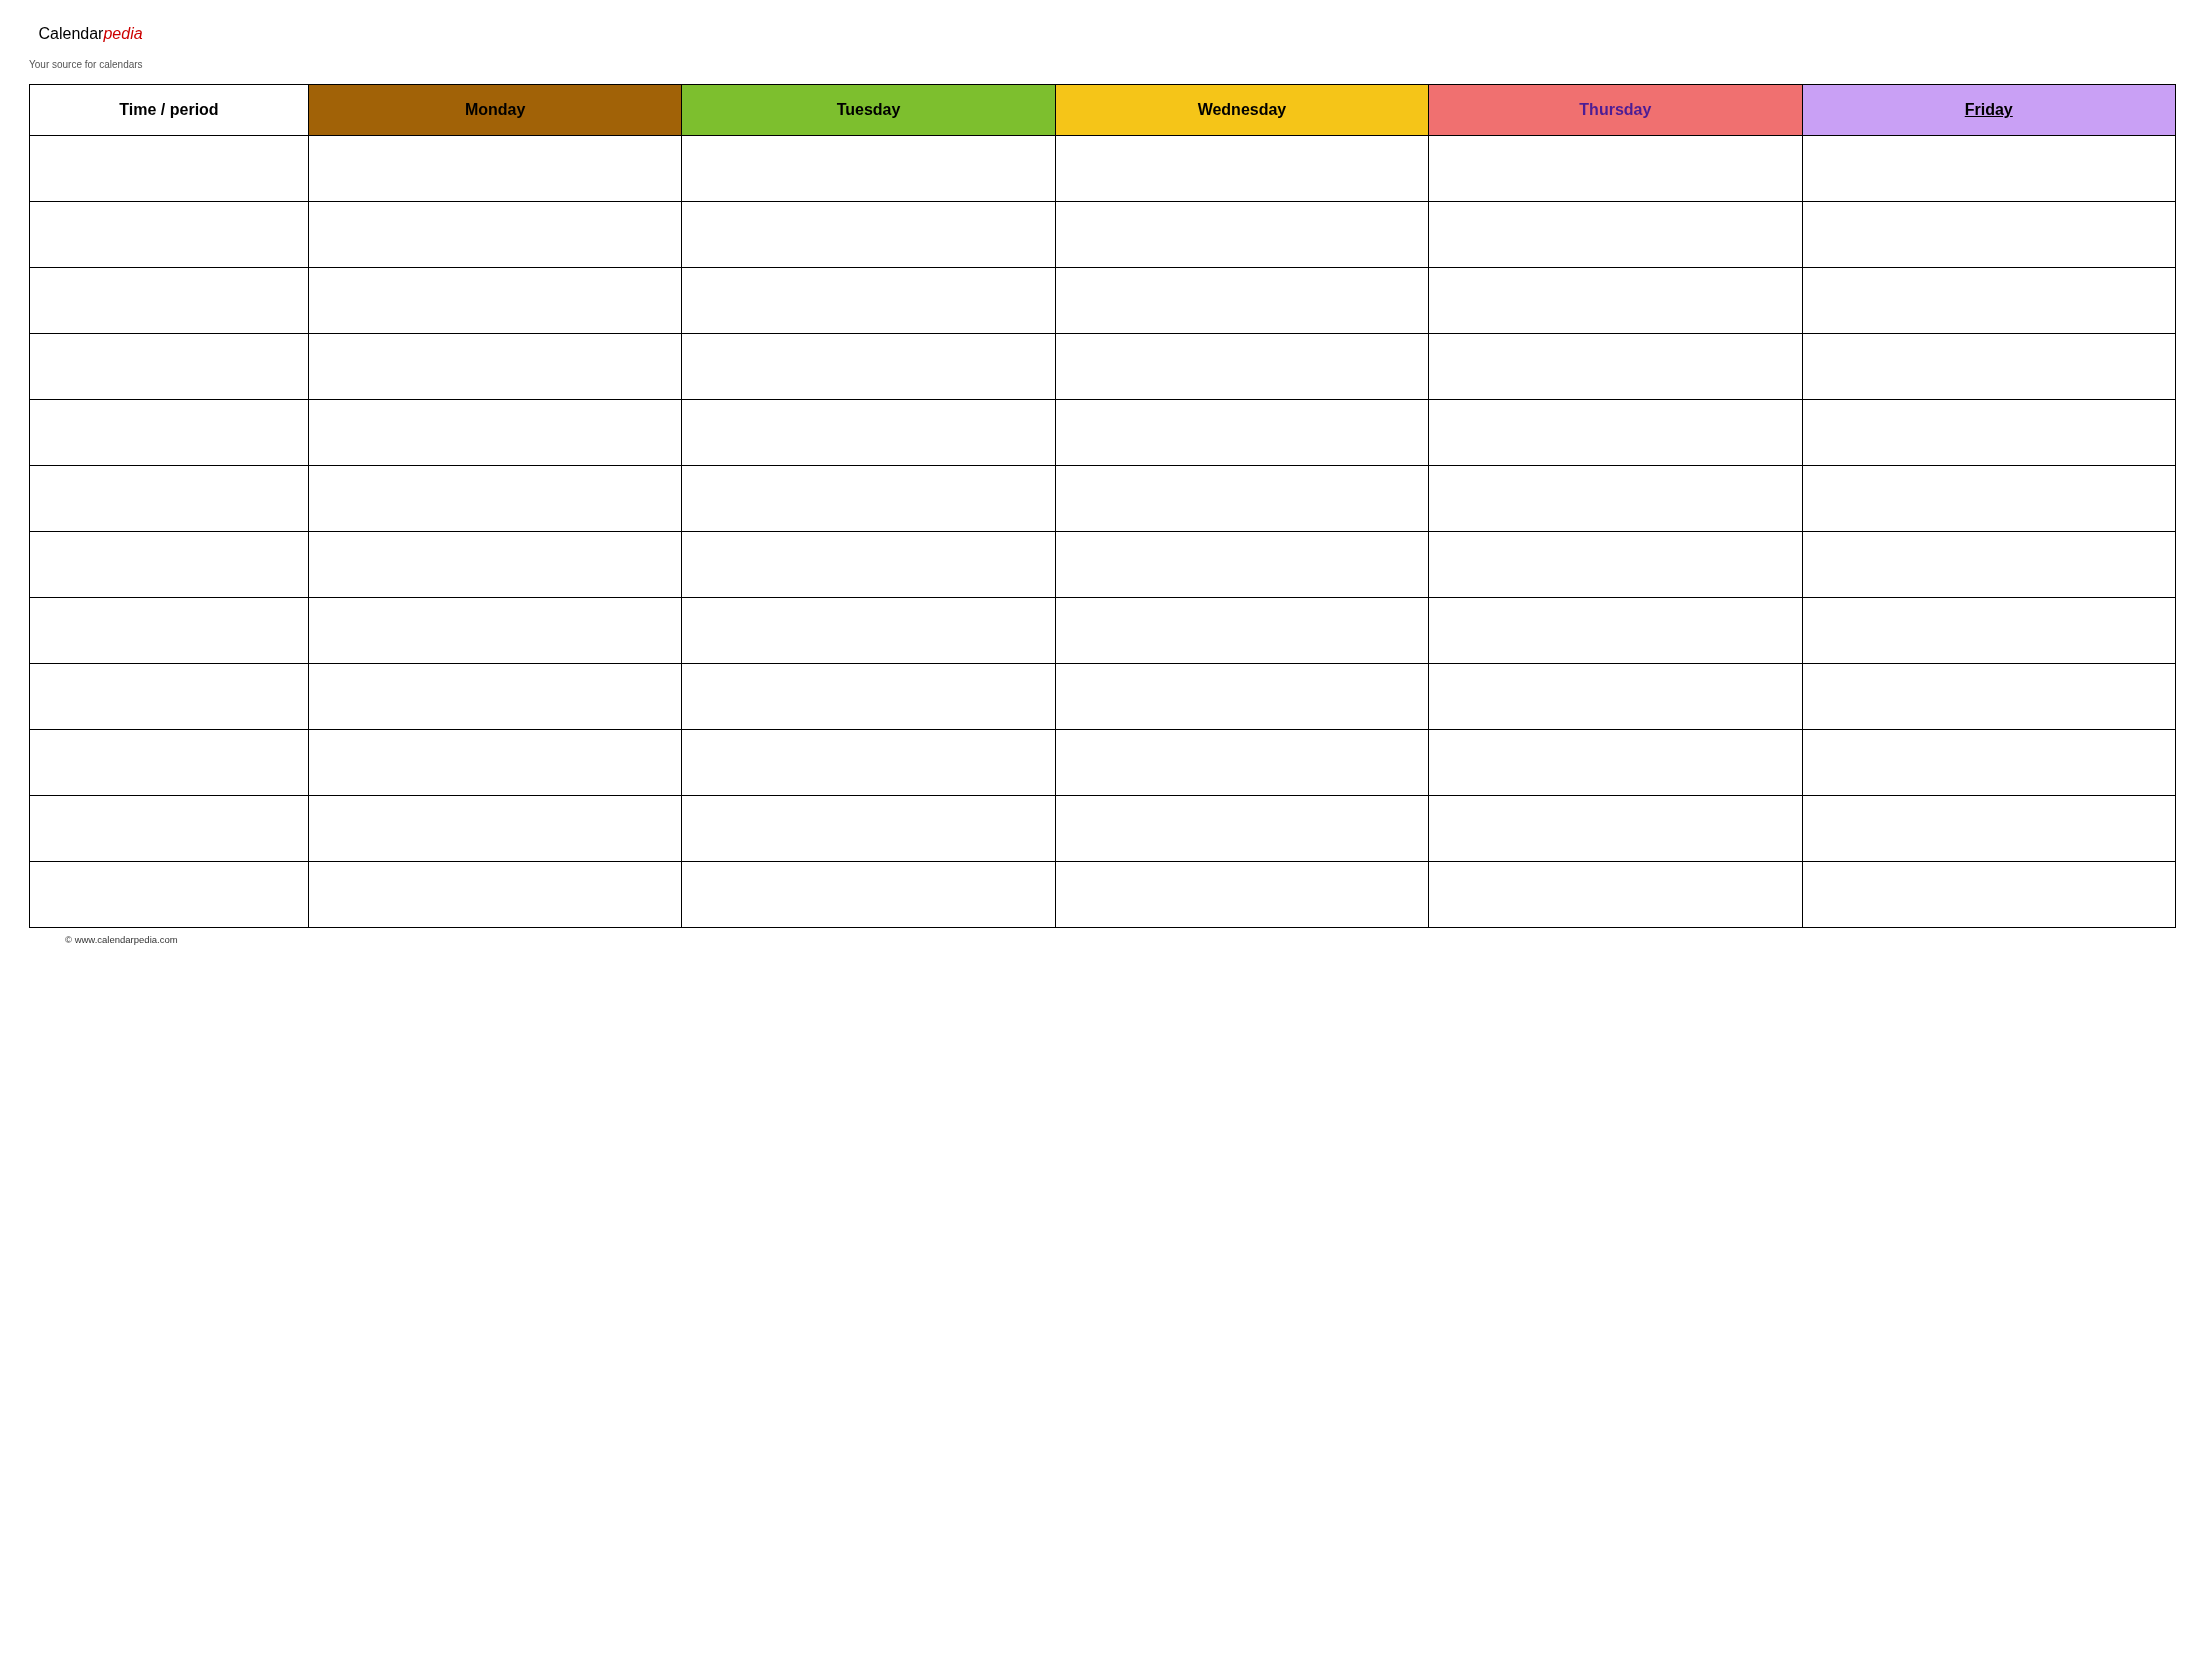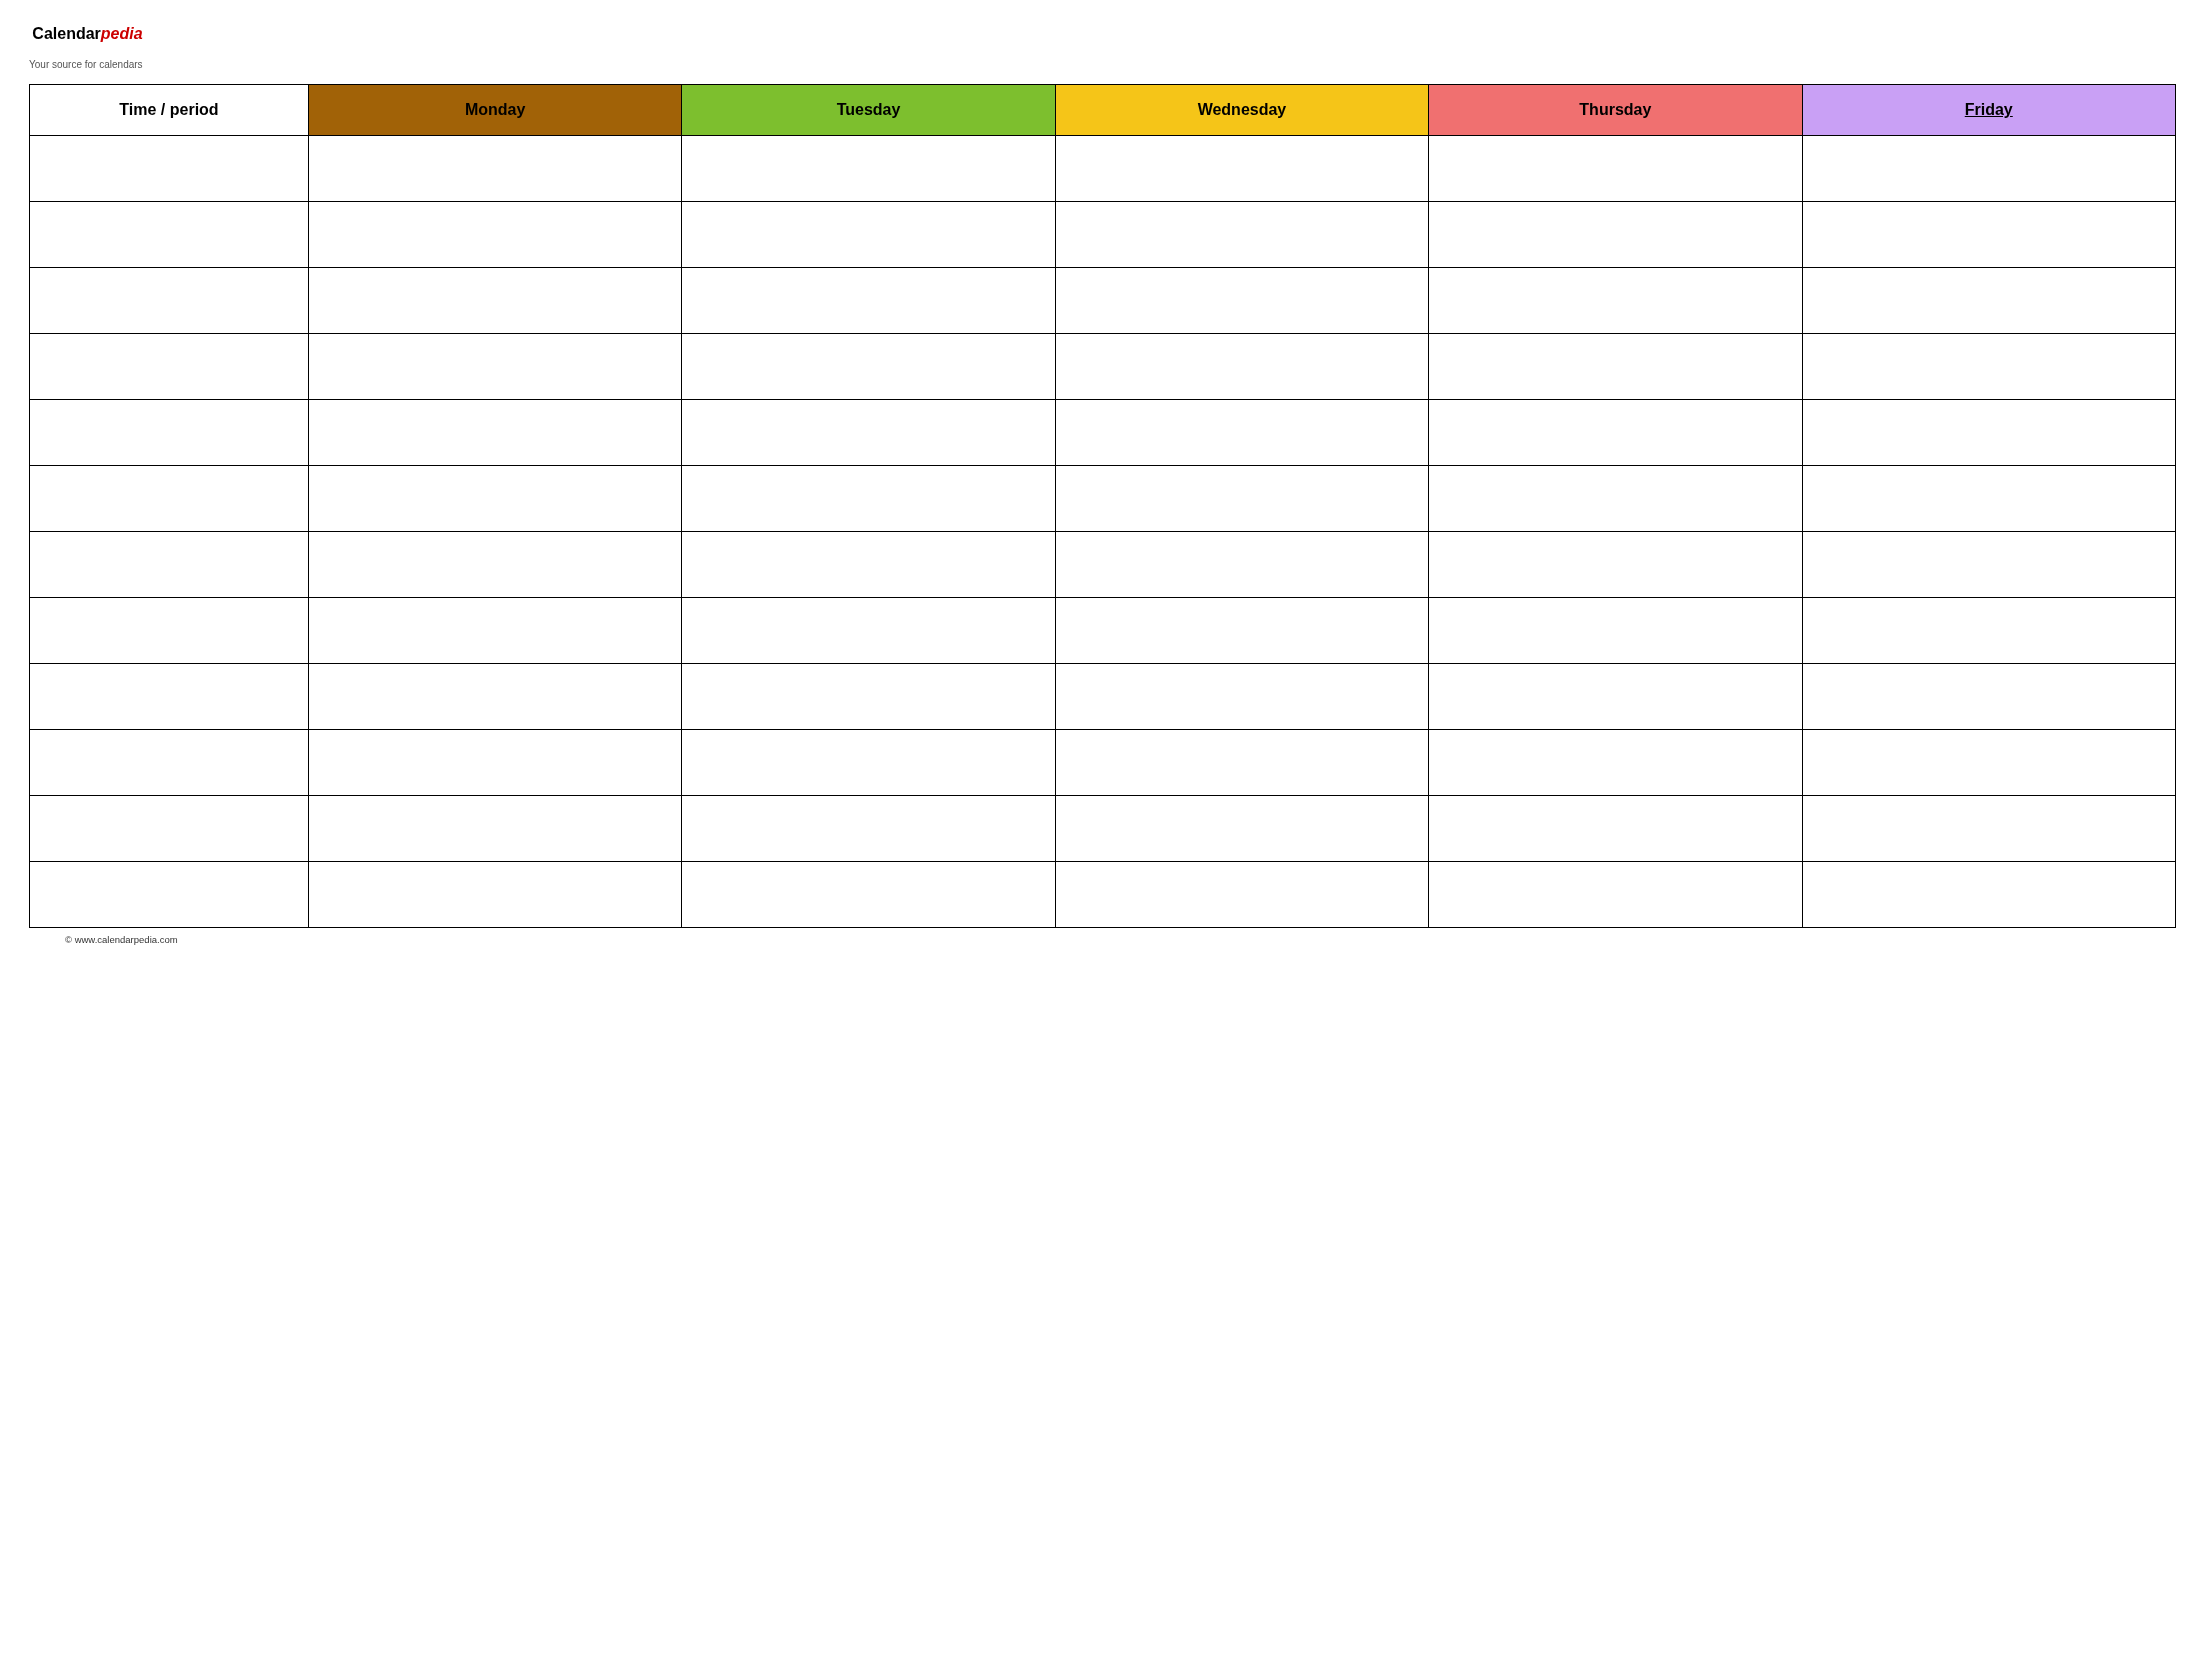--- a/index.html
+++ b/index.html
@@ -44,21 +44,21 @@
 
     .logo-section {
       display: flex;
       flex-direction: column;
       align-items: flex-end;
       padding-top: 3.7px;
     }
 
     .logo-text {
       font-size: 16px;
-      font-weight: bold;
+      font-weight: normal;
       color: #000;
       line-height: 1;
     }
 
     .logo-text .logo-pedia {
       color: #c00;
       font-style: italic;
     }
 
     .logo-tagline {
@@ -112,21 +112,21 @@
     .col-wednesday {
       background-color: #f5c518;
       width: 17.4%;
       color: #000;
       margin-top: 27px;
     }
 
     .col-thursday {
       background-color: #f07070;
       width: 17.4%;
-      color: #000000;
+      color: #4c1d95;
     }
 
     .col-friday {
       background-color: #c9a0f5;
       width: 17.4%;
       color: #000;
       text-decoration: underline;
     }
 
     .schedule-table tbody tr td {

